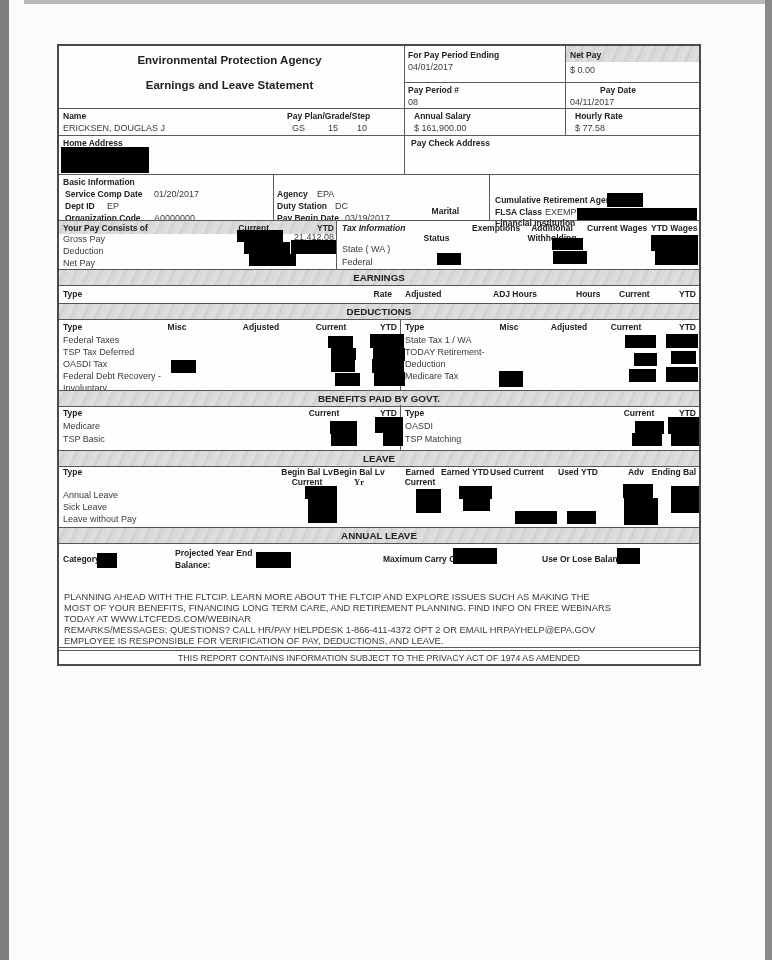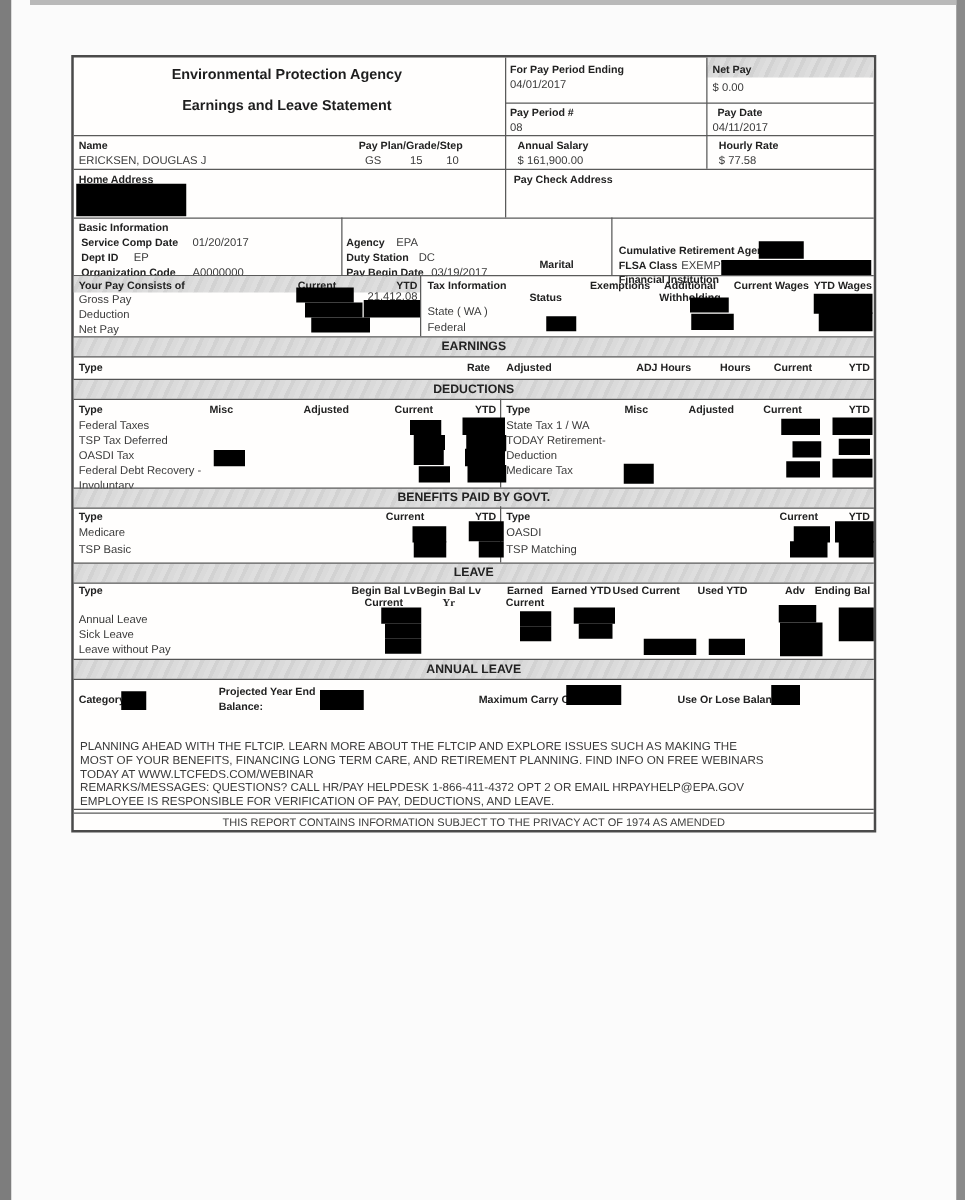--- a/index.html
+++ b/index.html
@@ -40,21 +40,21 @@
 
     <div class="graypatch" style="left:506px;top:0;width:134px;height:16px;"></div>
     <div class="abs lbl" style="left:349px;top:4px;">For Pay Period Ending</div>
     <div class="abs val" style="left:349px;top:16px;">04/01/2017</div>
     <div class="abs lbl" style="left:511px;top:4px;">Net Pay</div>
     <div class="abs val" style="left:511px;top:19px;">$ 0.00</div>
 
     <div class="hline" style="left:345px;right:0;top:36px;"></div>
     <div class="abs lbl" style="left:349px;top:39px;">Pay Period #</div>
     <div class="abs val" style="left:349px;top:51px;">08</div>
-    <div class="abs lbl" style="left:515px;top:39px;">Pay Date</div>
+    <div class="abs lbl" style="left:541px;top:39px;">Pay Date</div>
     <div class="abs val" style="left:511px;top:51px;">04/11/2017</div>
 
     <div class="hline" style="left:0;right:0;top:62px;"></div>
 
     <div class="abs lbl" style="left:4px;top:65px;">Name</div>
     <div class="abs val" style="left:4px;top:77px;">ERICKSEN, DOUGLAS J</div>
     <div class="abs lbl" style="left:228px;top:65px;">Pay Plan/Grade/Step</div>
     <div class="abs val" style="left:233px;top:77px;">GS</div>
     <div class="abs val" style="left:269px;top:77px;">15</div>
     <div class="abs val" style="left:298px;top:77px;">10</div>
@@ -97,36 +97,36 @@
     <div class="graypatch" style="left:0;top:175px;width:277px;height:13px;"></div>
     <div class="vline" style="left:277px;top:174px;height:49px;"></div>
     <div class="abs lbl" style="left:4px;top:177px;">Your Pay Consists of</div>
     <div class="abs lbl rt" style="left:160px;top:177px;width:50px;">Current</div>
     <div class="abs lbl rt" style="left:225px;top:177px;width:50px;">YTD</div>
     <div class="abs val" style="left:4px;top:188px;">Gross Pay</div>
     <div class="abs val rt" style="left:225px;top:186px;width:50px;">21,412.08</div>
     <div class="abs val" style="left:4px;top:200px;">Deduction</div>
     <div class="abs val" style="left:4px;top:212px;">Net Pay</div>
 
-    <div class="abs lbl" style="left:283px;top:177px;">Tax Information</div>
+    <div class="abs lbl" style="left:283px;top:177px;font-style:italic;">Tax Information</div>
     <div class="abs lbl ctr" style="left:355px;top:160px;width:45px;text-align:right;">Marital</div>
     <div class="abs lbl ctr" style="left:355px;top:187px;width:45px;">Status</div>
     <div class="abs lbl" style="left:413px;top:177px;">Exemptions</div>
     <div class="abs lbl ctr" style="left:463px;top:177px;width:60px;">Additional</div>
     <div class="abs lbl ctr" style="left:463px;top:187px;width:60px;">Withholding</div>
     <div class="abs lbl" style="left:528px;top:177px;">Current Wages</div>
     <div class="abs lbl rt" style="left:592px;top:177px;width:46px;">YTD Wages</div>
     <div class="abs val" style="left:283px;top:198px;">State ( WA )</div>
     <div class="abs val" style="left:283px;top:211px;">Federal</div>
 
     <div class="bar" style="top:223px;">EARNINGS</div>
     <div class="abs lbl" style="left:4px;top:243px;">Type</div>
     <div class="abs lbl rt" style="left:300px;top:243px;width:33px;">Rate</div>
     <div class="abs lbl" style="left:346px;top:243px;">Adjusted</div>
-    <div class="abs lbl" style="left:450px;top:243px;">ADJ Hours</div>
+    <div class="abs lbl" style="left:434px;top:243px;">ADJ Hours</div>
     <div class="abs lbl" style="left:517px;top:243px;">Hours</div>
     <div class="abs lbl" style="left:560px;top:243px;">Current</div>
     <div class="abs lbl rt" style="left:609px;top:243px;width:28px;">YTD</div>
 
     <div class="bar" style="top:257px;">DEDUCTIONS</div>
     <div class="vline" style="left:341px;top:273px;height:71px;"></div>
     <div class="abs lbl" style="left:4px;top:276px;">Type</div>
     <div class="abs lbl ctr" style="left:98px;top:276px;width:40px;">Misc</div>
     <div class="abs lbl ctr" style="left:180px;top:276px;width:44px;">Adjusted</div>
     <div class="abs lbl ctr" style="left:250px;top:276px;width:44px;">Current</div>

